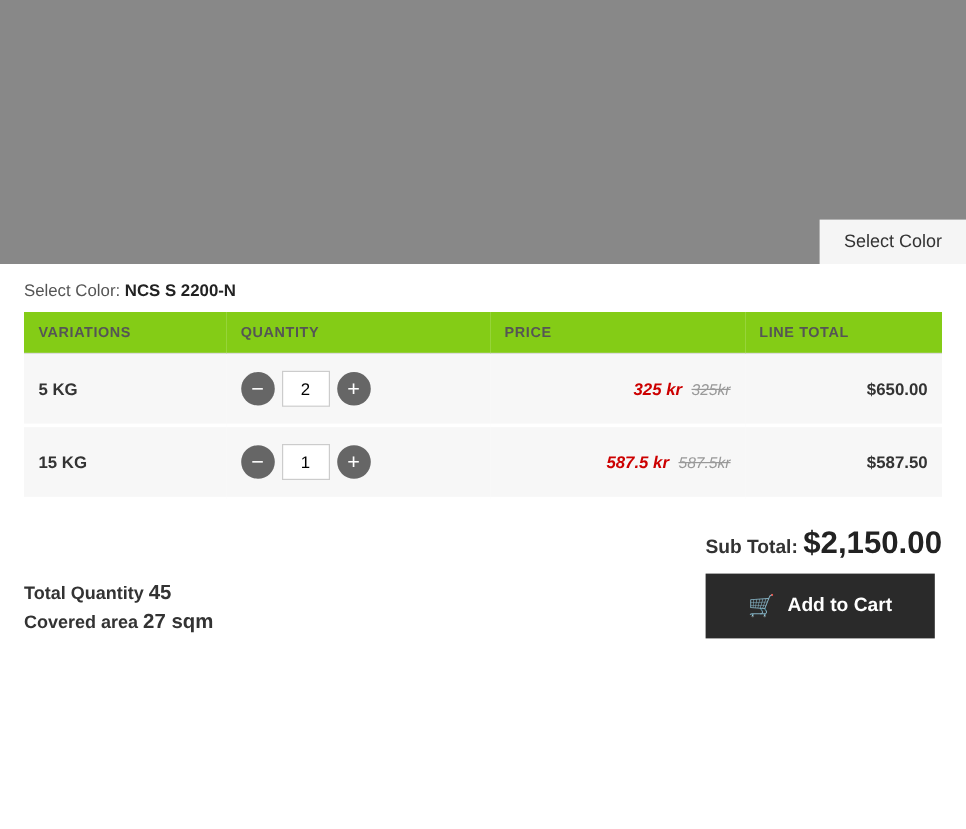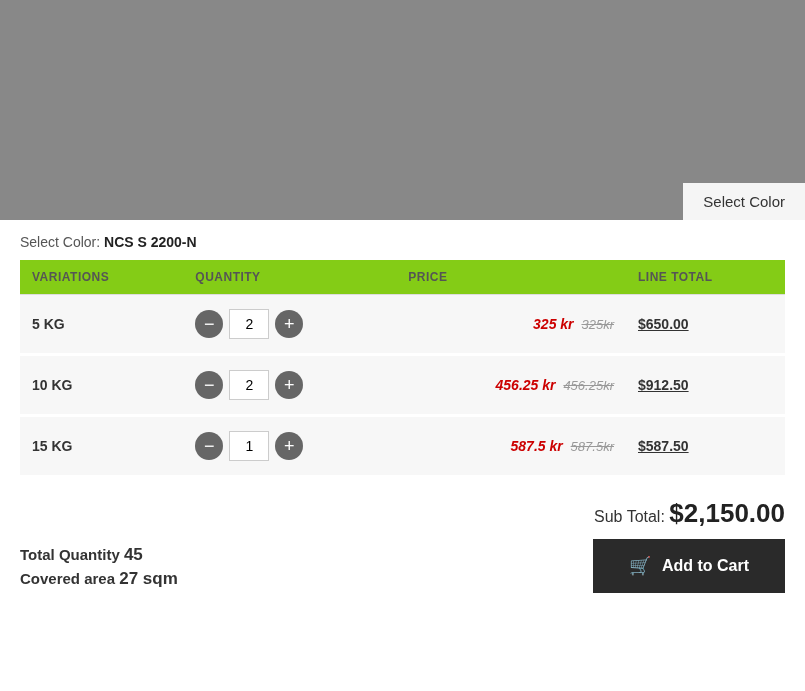--- a/index.html
+++ b/index.html
@@ -127,23 +127,23 @@
     }
 
     .price-original {
       color: #999;
       text-decoration: line-through;
       font-size: 13px;
       margin-left: 4px;
     }
 
     .line-total {
-      font-weight: bold;
-      font-size: 14px;
-      text-decoration: underline;
+      text-align: right;
+      font-weight: bold;
+      font-size: 14px;
     }
 
     .footer-section {
       display: flex;
       justify-content: space-between;
       align-items: flex-end;
       padding: 20px 20px 20px 20px;
     }
 
     .totals-left {
@@ -159,21 +159,21 @@
       font-size: 17px;
       font-weight: 900;
     }
 
     .totals-right {
       text-align: right;
     }
 
     .subtotal-label {
       font-size: 16px;
-      font-weight: normal;
+      font-weight: bold;
       color: #333;
     }
 
     .subtotal-value {
       font-size: 26px;
       font-weight: 700;
       color: #222;
     }
 
     .add-to-cart-btn {
@@ -224,35 +224,20 @@
         <button class="qty-btn">−</button>
         <input class="qty-input" type="text" value="2" style="">
         <button class="qty-btn">+</button>
       </div>
     </td>
           <td class="price-cell">
       <span class="price-sale">325 kr</span>
       <span class="price-original">325kr</span>
     </td>
           <td class="line-total">$650.00</td>
-        </tr>
-        <tr>
-          <td><span class="variation-name">10 KG</span></td>
-          <td>
-      <div class="qty-control">
-        <button class="qty-btn">−</button>
-        <input class="qty-input" type="text" value="2" style="">
-        <button class="qty-btn">+</button>
-      </div>
-    </td>
-          <td class="price-cell">
-      <span class="price-sale">456.25 kr</span>
-      <span class="price-original">456.25kr</span>
-    </td>
-          <td class="line-total">$912.50</td>
         </tr>
         <tr>
           <td><span class="variation-name">15 KG</span></td>
           <td>
       <div class="qty-control">
         <button class="qty-btn">−</button>
         <input class="qty-input" type="text" value="1" style="">
         <button class="qty-btn">+</button>
       </div>
     </td>

